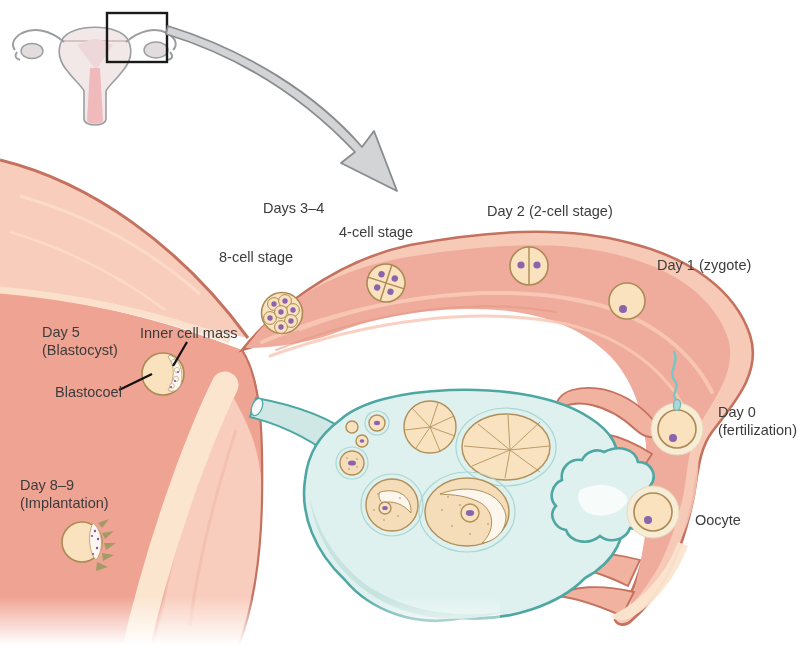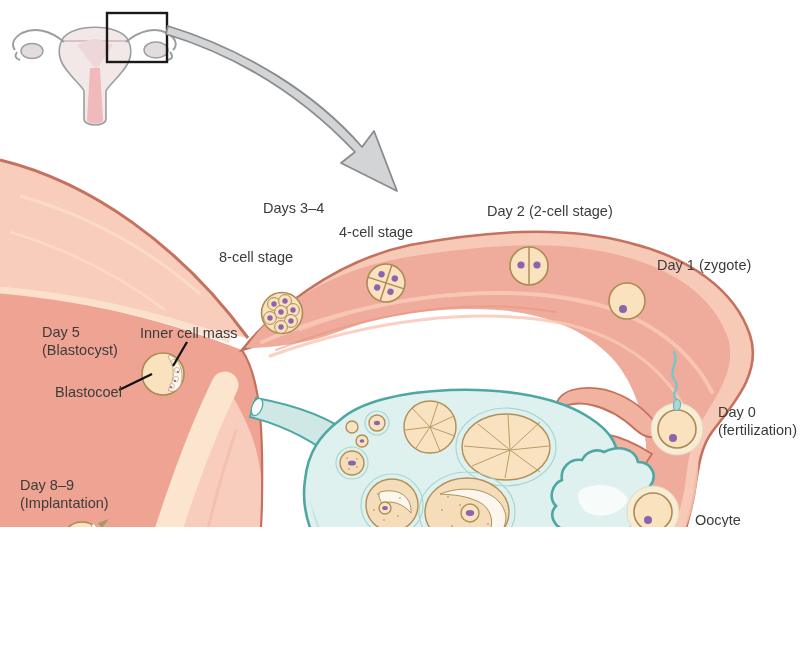--- a/index.html
+++ b/index.html
@@ -1,16 +1,16 @@
 <!DOCTYPE html>
 <html style="--tubeWall: #f7c9b7; --tubeEdge: #c4725f; --lumen: #efab9b; --lumenStreak: #f8c8b6; --wedge: #f8cdbc; --uterusCavity: #efa392; --uterusWallLight: #f9cdbd; --endometrium: #fbe5cf; --cellFill: #f9e2bd; --cellStroke: #ab8a55; --nucleus: #8a65ad; --zonaHalo: #f7ecd5; --ovaryFill: #def1ee; --ovaryStroke: #4ea7a3; --ovaryShade: #c6e3df; --follicleFill: #f9e2c0; --follicleSpeckle: #f6ddba; --sperm: #7cc5c5; --villi: #a39a66; --arrowFill: #d2d4d5; --arrowStroke: #898b8e; --insetFill: #f3e8e8; --insetStroke: #9b9ea1; --insetCavity: #eed7d9; --insetCanal: #f0babd; --insetOvary: #e3dcdc; --text: #3c3c3c; --pointer: #111111;"><head>
 <meta charset="utf-8">
 <style>
   html,body{margin:0;padding:0;background:#fff;}
-  .stage{position:relative;width:800px;height:527px;background:#fff;overflow:hidden;
+  .stage{position:relative;width:800px;height:645px;background:#fff;overflow:hidden;
          font-family:"Liberation Sans", sans-serif;}
   svg{display:block;}
   text{font-family:"Liberation Sans", sans-serif;font-size:14.5px;fill:var(--text);}
   .tube-wall{fill:var(--tubeWall);stroke:var(--tubeEdge);stroke-width:2.6;}
   .lumen{fill:var(--lumen);}
   .lumen-streak{stroke:var(--lumenStreak);fill:none;stroke-linecap:round;}
   .lumen-streak-dark{stroke:#e59582;fill:none;opacity:.55;stroke-linecap:round;}
   .wedge{fill:var(--wedge);}
   .wedge-edge{stroke:var(--tubeEdge);stroke-width:3;fill:none;}
   .uterus-cavity{fill:var(--uterusCavity);}

